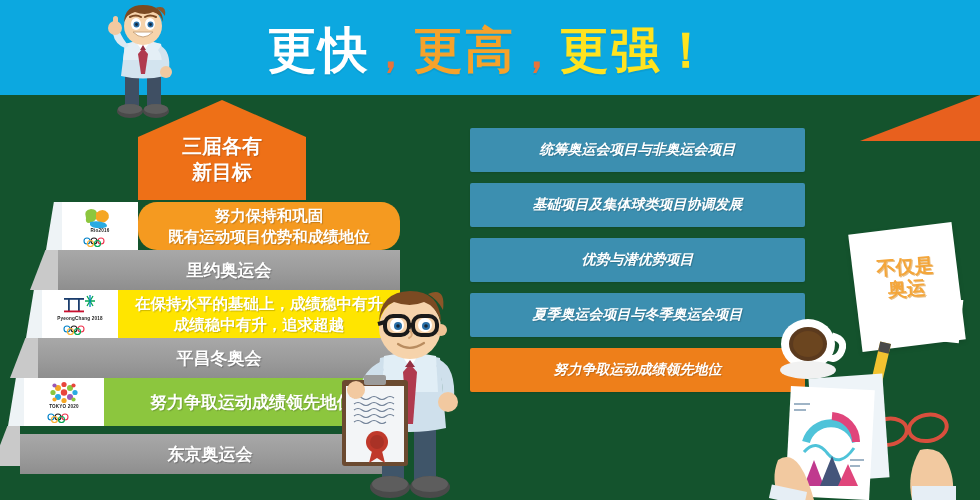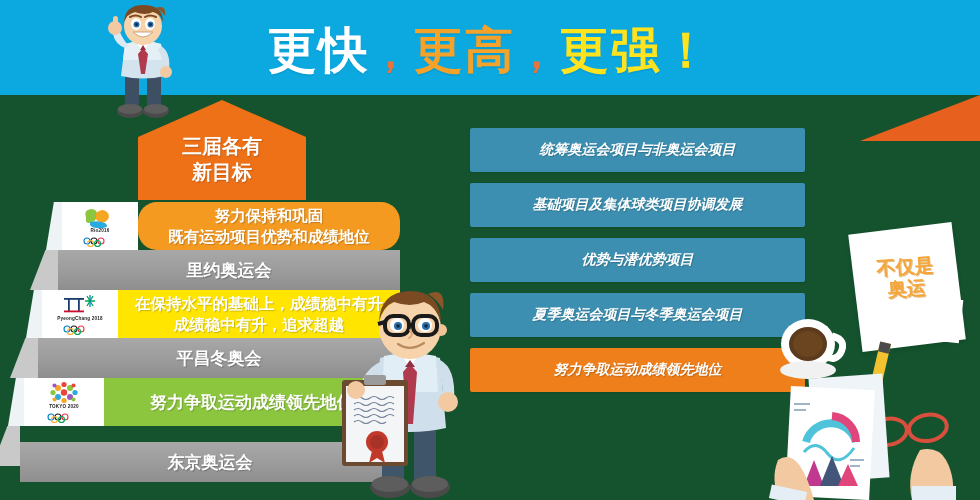--- a/index.html
+++ b/index.html
@@ -298,21 +298,21 @@
             <circle cx="21" cy="4" r="3" stroke="#ee334e" stroke-width="1.1" fill="none"></circle>
             <circle cx="10.5" cy="6.5" r="3" stroke="#fcb131" stroke-width="1.1" fill="none"></circle>
             <circle cx="17.5" cy="6.5" r="3" stroke="#00a651" stroke-width="1.1" fill="none"></circle>
           </svg>
         </div>
       </div>
       <div class="band one-line" style="left:104px;width:296px;background:#8cc63e;">
         <span>努力争取运动成绩领先地位</span>
       </div>
       <div class="tread-skew" style="left:-8px;top:48px; clip-path:polygon(100% 0,100% 100%,0 100%,55% 0);"></div>
-      <div class="tread" style="left:20px;top:64px;width:380px;">
+      <div class="tread" style="left:20px;top:56px;width:380px;">
         <span>东京奥运会</span>
       </div>
     </div>
   </div>
 
   <div class="barlist">
     <div class="bar teal">
         <span>统筹奥运会项目与非奥运会项目</span>
       </div>
     <div class="bar teal">

